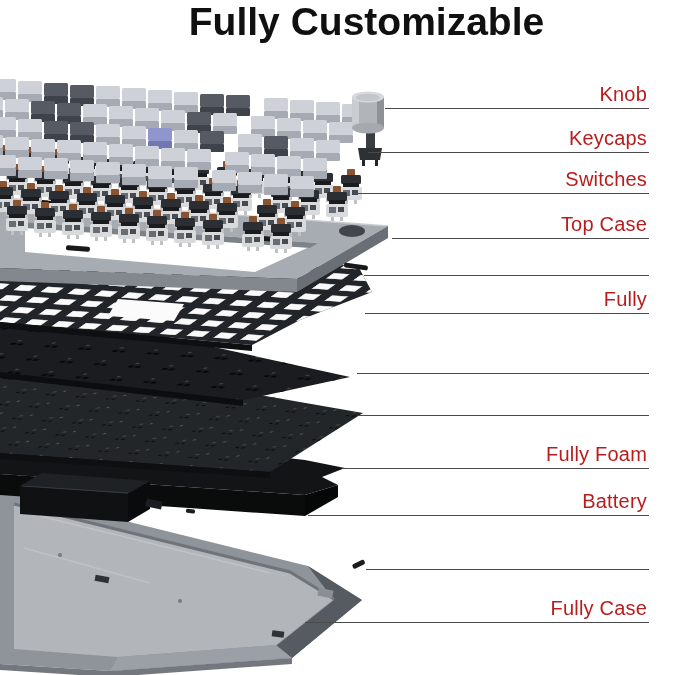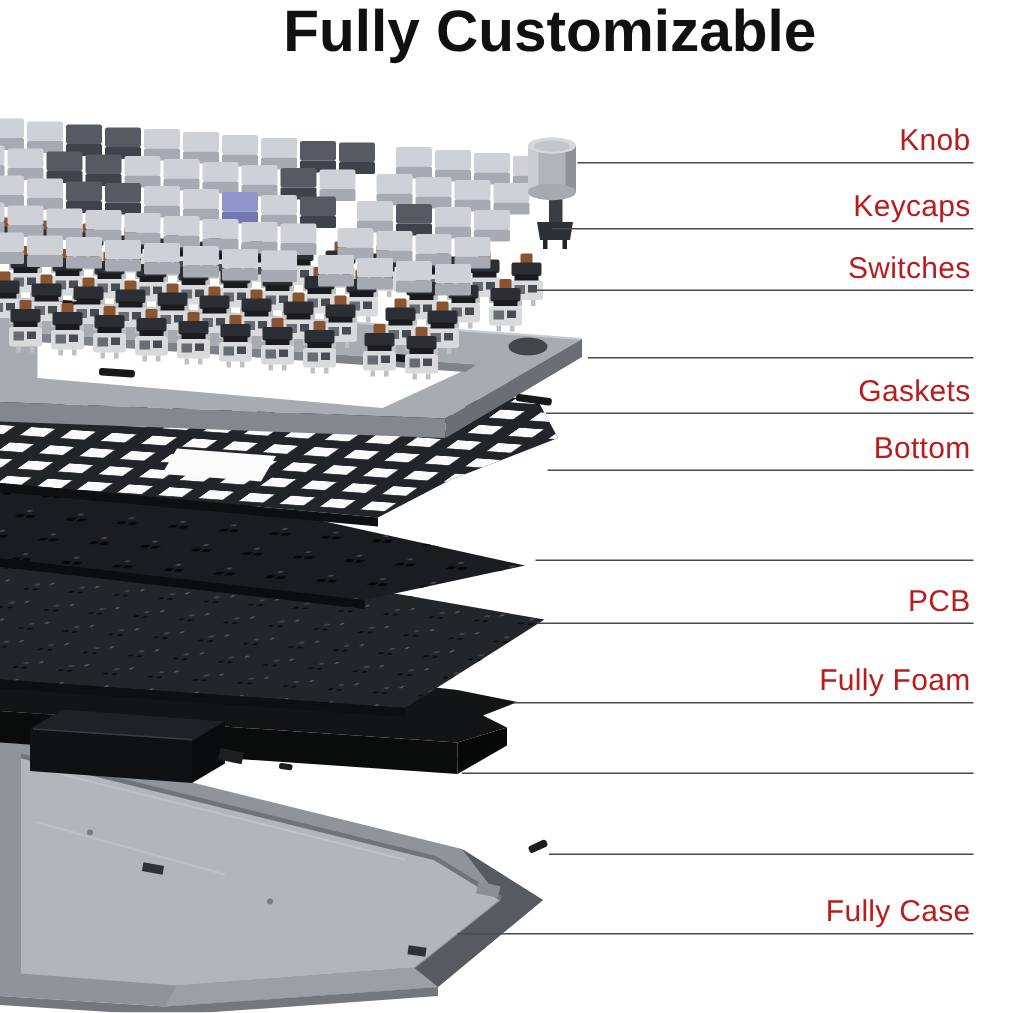--- a/index.html
+++ b/index.html
@@ -287,36 +287,36 @@
 
 <div class="co" style="top:83px"><span>Knob</span></div>
 <div class="ll" style="top:108px;left:385px;width:292px"></div>
 
 <div class="co" style="top:127px"><span>Keycaps</span></div>
 <div class="ll" style="top:152px;left:368px;width:309px"></div>
 
 <div class="co" style="top:168px"><span>Switches</span></div>
 <div class="ll" style="top:193px;left:357px;width:320px"></div>
 
+<div class="co" style="top:213px"><span>Top Case</span></div>
 <div class="ll" style="top:238px;left:392px;width:285px"></div>
 
-<div class="co" style="top:250px"><span>Gaskets</span></div>
 <div class="ll" style="top:275px;left:364px;width:313px"></div>
 
-<div class="co" style="top:288px"><span>Bottom</span></div>
+<div class="co" style="top:288px"><span>Fully</span></div>
 <div class="ll" style="top:313px;left:365px;width:312px"></div>
 
 <div class="ll" style="top:373px;left:357px;width:320px"></div>
 
-<div class="co" style="top:390px"><span>PCB</span></div>
 <div class="ll" style="top:415px;left:358px;width:319px"></div>
 
 <div class="co" style="top:443px"><span>Fully Foam</span></div>
 <div class="ll" style="top:468px;left:342px;width:335px"></div>
 
+<div class="co" style="top:490px"><span>Battery</span></div>
 <div class="ll" style="top:515px;left:308px;width:369px"></div>
 
 <div class="ll" style="top:569px;left:366px;width:311px"></div>
 
 <div class="co" style="top:597px"><span>Fully Case</span></div>
 <div class="ll" style="top:622px;left:305px;width:372px"></div>
 
 </div>
 
 </body></html>

